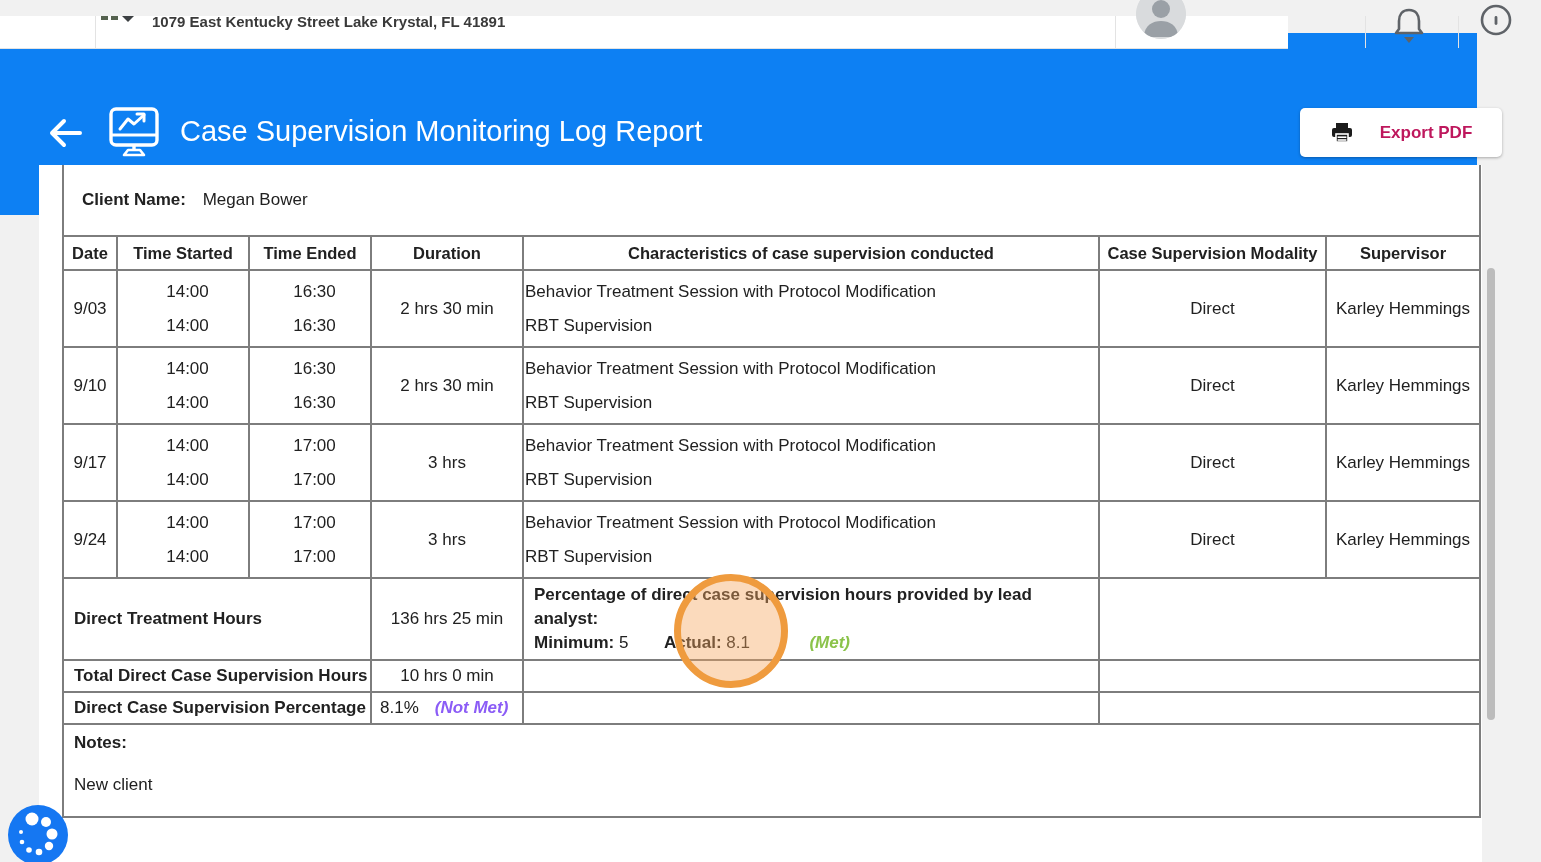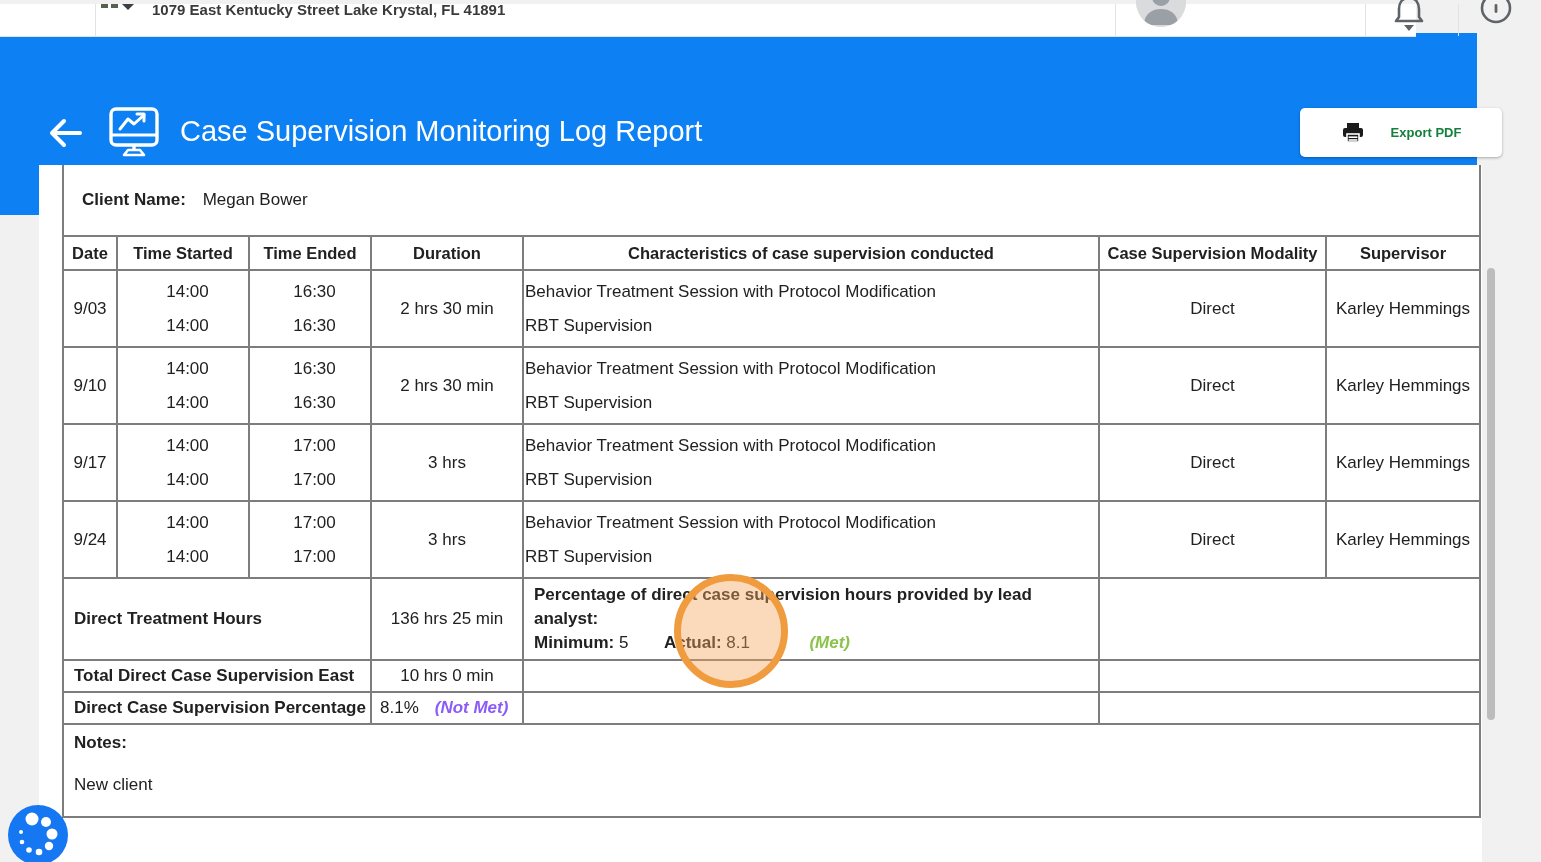--- a/index.html
+++ b/index.html
@@ -3,41 +3,41 @@
 <meta charset="utf-8">
 <style>
   * { box-sizing: border-box; }
   html,body { margin:0; padding:0; }
   body {
     width:1541px; height:862px; position:relative; overflow:hidden;
     background:#f1f1f1; font-family:"Liberation Sans", sans-serif; color:#212121;
   }
 
   
-  .topbar { position:absolute; left:0; top:4px; width:1416px; height:33px; background:#fff;
+  .topbar { position:absolute; left:0; top:16px; width:1288px; height:33px; background:#fff;
             border-bottom:1px solid #e3e3e3; z-index:4; }
   .tb-div { position:absolute; top:0; bottom:0; width:1px; background:#e3e3e3; }
   .tb-address { position:absolute; left:152px; top:-3px; font-size:15px; font-weight:700; color:#3a3a3a; white-space:nowrap; }
   .tb-frag-dash { position:absolute; top:0; width:7px; height:4px; background:#55624f; }
   .tb-caret { position:absolute; top:0; width:0; height:0; border-left:6px solid transparent;
               border-right:6px solid transparent; border-top:6px solid #3c4043; }
   .tb-avatar { position:absolute; left:1136px; top:-27px; width:50px; height:50px; border-radius:50%;
                background:#d9dbdd; overflow:hidden; }
   .tb-avatar svg { position:absolute; left:0; top:0; }
   .tb-icon { position:absolute; top:-12px; }
 
   
   .bluebar { position:absolute; left:0; top:33px; width:1477px; height:182px; background:#0d80f3; z-index:1; }
   .back-btn { position:absolute; left:46px; top:80px; width:40px; height:40px; cursor:pointer; }
   .report-icon { position:absolute; left:106px; top:71px; }
   .page-title { position:absolute; left:180px; top:82px; font-size:29px; font-weight:400; color:#fff; white-space:nowrap; }
   .export-btn { position:absolute; left:1300px; top:75px; width:202px; height:49px; background:#fff;
                 border:none; border-radius:5px; box-shadow:0 1px 3px rgba(0,0,0,.3); cursor:pointer;
                 display:flex; align-items:center; justify-content:center; gap:26px;
-                font-family:"Liberation Sans", sans-serif; font-size:13px; font-weight:700; color:#15803d; }
+                font-family:"Liberation Sans", sans-serif; font-size:17px; font-weight:700; color:#be185d; }
 
   
   .panel { position:absolute; left:39px; top:165px; width:1443px; height:697px; background:#fff; z-index:2; }
 
   table.report { border-collapse:collapse; table-layout:fixed; position:absolute; left:23px; top:0;
                  width:1417px; font-size:17px; color:#212121; }
   table.report td, table.report th { border:2px solid #7d7d7d; overflow:hidden; }
 
   tr.client-row td { border-top:none; height:71px; padding-left:18px; font-size:17px; background:#fff; }
   .client-label { font-weight:700; }
@@ -260,21 +260,21 @@
           <span class="b">Actual:</span>
           <span>8.1</span>
           <span class="gap-s"></span>
           <span class="status-met">(Met)</span>
         </div>
       </td>
       <td colspan="2"></td>
     </tr>
 
     <tr class="sum-row2">
-      <td colspan="3" class="sum-label">Total Direct Case Supervision East</td>
+      <td colspan="3" class="sum-label">Total Direct Case Supervision Hours</td>
       <td class="sum-value">10 hrs 0 min</td>
       <td></td>
       <td colspan="2"></td>
     </tr>
 
     <tr class="sum-row3">
       <td colspan="3" class="sum-label">Direct Case Supervision Percentage</td>
       <td class="sum-value-left">
         <span>8.1%</span><span class="status-notmet">(Not Met)</span>
       </td>

